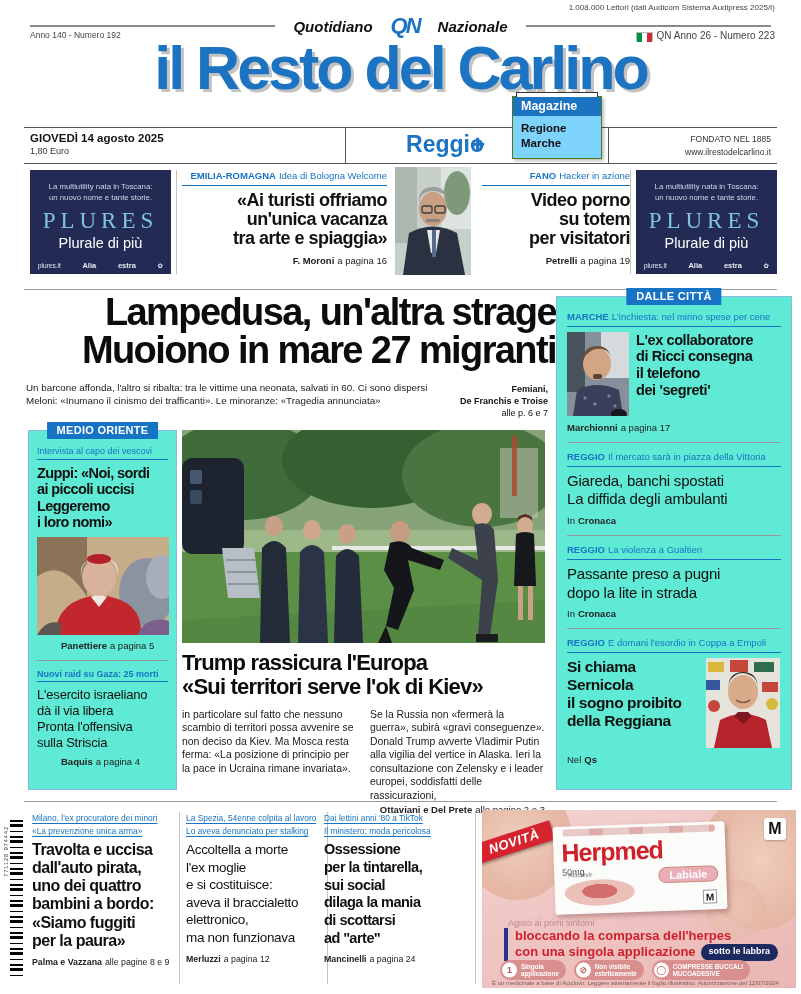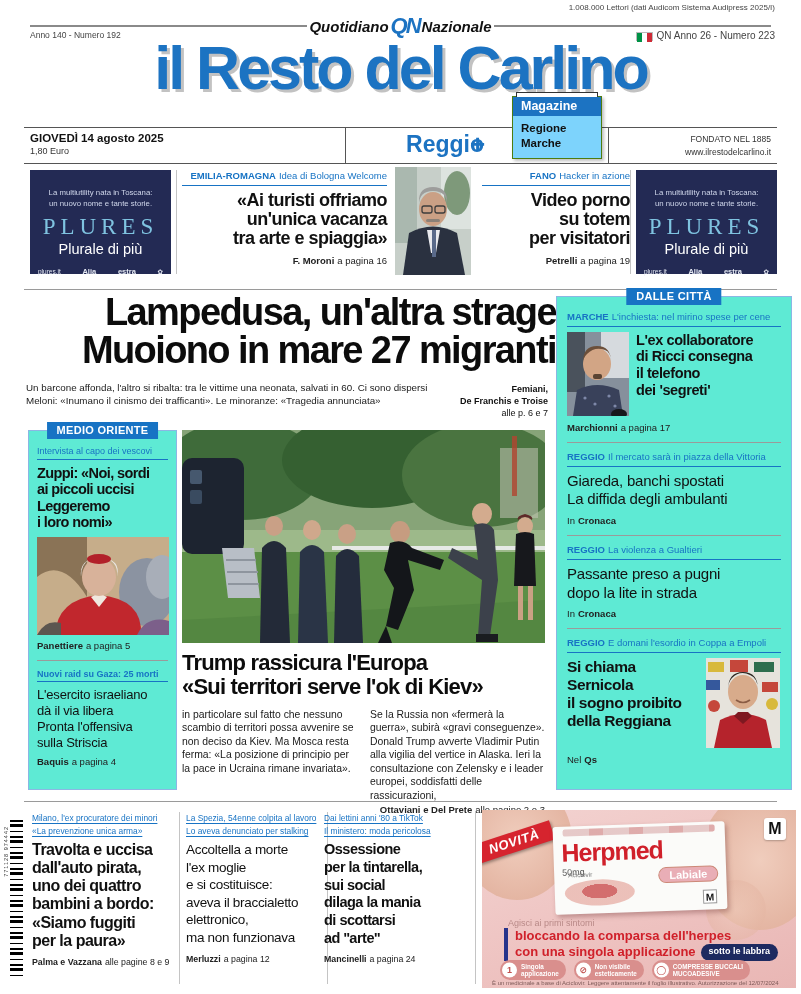--- a/index.html
+++ b/index.html
@@ -6,21 +6,21 @@
   html,body { background:#e8e8e8; }
   body { font-family:"Liberation Sans","DejaVu Sans",sans-serif; }
   .page { position:relative; width:801px; height:994px; background:#fff; margin:0 auto; overflow:hidden; color:#111; }
 
   .pre { white-space:pre-line; }
   .rule-h { position:absolute; background:#9a9a9a; height:1px; }
   .vsep { position:absolute; background:#c4c4c4; width:1px; }
 
   
   #readers { position:absolute; top:3px; right:26px; font-size:8px; color:#444; }
-  #brandline { position:absolute; top:13px; left:30px; right:30px; display:flex; align-items:center; gap:2px; }
+  #brandline { position:absolute; top:13px; left:30px; right:30px; display:flex; align-items:center; gap:18px; }
   #brandline .line { flex:1; height:2px; background:#8a8a8a; }
   #brandline .q, #brandline .n { font-size:15px; font-weight:bold; font-style:italic; color:#111; }
   #qn-logo { font-size:22px; font-weight:bold; font-style:italic; color:#1c73c2; letter-spacing:-2px; }
   #issueL { position:absolute; top:30px; left:30px; font-size:8.5px; color:#444; }
   #issueR { position:absolute; top:30px; right:26px; font-size:10px; color:#444; display:flex; align-items:flex-end; gap:4px; }
   .flag { display:inline-flex; height:9px; border:0.5px solid #bbb; }
   .flag i { width:5px; height:9px; display:inline-block; }
   .flag .g{ background:#009246; } .flag .w{ background:#fff; } .flag .r{ background:#ce2b37; }
 
   
@@ -50,21 +50,21 @@
   .kicker { color:#1773c4; font-size:9.5px; padding-bottom:2px; border-bottom:1.5px solid #1773c4; margin-bottom:5px; line-height:1.35; }
   .kicker b { font-weight:bold; margin-right:3px; }
   .kicker-lines { color:#1773c4; font-size:8.4px; line-height:1.5; text-decoration:underline; text-underline-offset:2px; margin-bottom:4px; }
   .byline { font-size:9.5px; color:#222; }
   .byline .s { font-weight:bold; }
   .byline .r { margin-left:3px; }
   .ref { font-size:9.5px; color:#222; }
   .ref b { margin-left:3px; }
 
   
-  .ad-plures { position:absolute; top:170px; width:141px; height:104px; background:#232a54; color:#dfe5f2; padding:18px 8px 6px; text-align:center; }
+  .ad-plures { position:absolute; top:170px; width:141px; height:104px; background:#232a54; color:#dfe5f2; padding:12px 8px 6px; text-align:center; }
   .ad-plures .intro { font-size:7.8px; line-height:1.35; color:#cfd6ea; }
   .ad-plures .brand { font-family:"Liberation Serif","DejaVu Serif",serif; font-size:23px; letter-spacing:5px; color:#7fc3e0; margin-top:5px; }
   .ad-plures .tag { font-size:14.5px; color:#fff; margin-top:1px; }
   .ad-plures .foot { display:flex; justify-content:space-between; align-items:center; margin-top:10px; font-size:6.5px; color:#e8ecf5; }
   .ad-plures .foot .lg { font-weight:bold; font-size:7.5px; }
   #plures-left { left:30px; }
   #plures-right { left:636px; }
 
   .teaser { position:absolute; top:170px;text-align:right; }
   #teaser1 { left:182px; width:205px; }
@@ -83,21 +83,21 @@
 
   
   .bluebox { position:absolute; border:1.5px solid #8cb6e4; background:#5eead4; }
   .badge { position:absolute; top:-9px; left:50%; transform:translateX(-50%); background:#1773c4; color:#fff; font-weight:bold; font-size:11px; padding:2px 10px 3px; white-space:nowrap; letter-spacing:0.3px; }
   .boxpad { padding:14px 8px 8px; position:relative; }
   .inner-rule { height:1px; background:#9a9a9a; margin:9px 0 8px; }
 
   #box-left { left:28px; top:430px; width:149px; height:360px; }
   #mo-hl { font-weight:bold; font-size:14.5px; letter-spacing:-0.6px; line-height:1.12; margin-bottom:7px; }
   #zuppi-photo { width:132px; height:98px; display:block; }
-  #box-left .byline { margin-top:5px; }
+  #box-left .byline { margin-top:5px;margin-left:24px; }
   #gaza-kicker { color:#1773c4; font-size:9px; font-weight:bold; border-bottom:1.5px solid #1773c4; padding-bottom:2px; margin-bottom:5px; }
   #gaza-hl { font-size:13px; font-weight:normal; letter-spacing:-0.2px; line-height:1.22; margin-bottom:5px; }
 
   
   #lead-photo { position:absolute; left:182px; top:430px; width:363px; height:213px; }
   #trump { position:absolute; left:182px; top:651px; width:363px; }
   #trump-hl { font-weight:bold; font-size:22px; letter-spacing:-0.8px; line-height:1.08; color:#0c0c0c; }
   #trump-cols { display:flex; gap:13px; margin-top:9px; }
   #trump-cols div { width:175px; font-size:10.4px; line-height:1.3; color:#1a1a1a; }
   #trump-byline { text-align:right; font-size:9.5px; margin-top:2px; }

